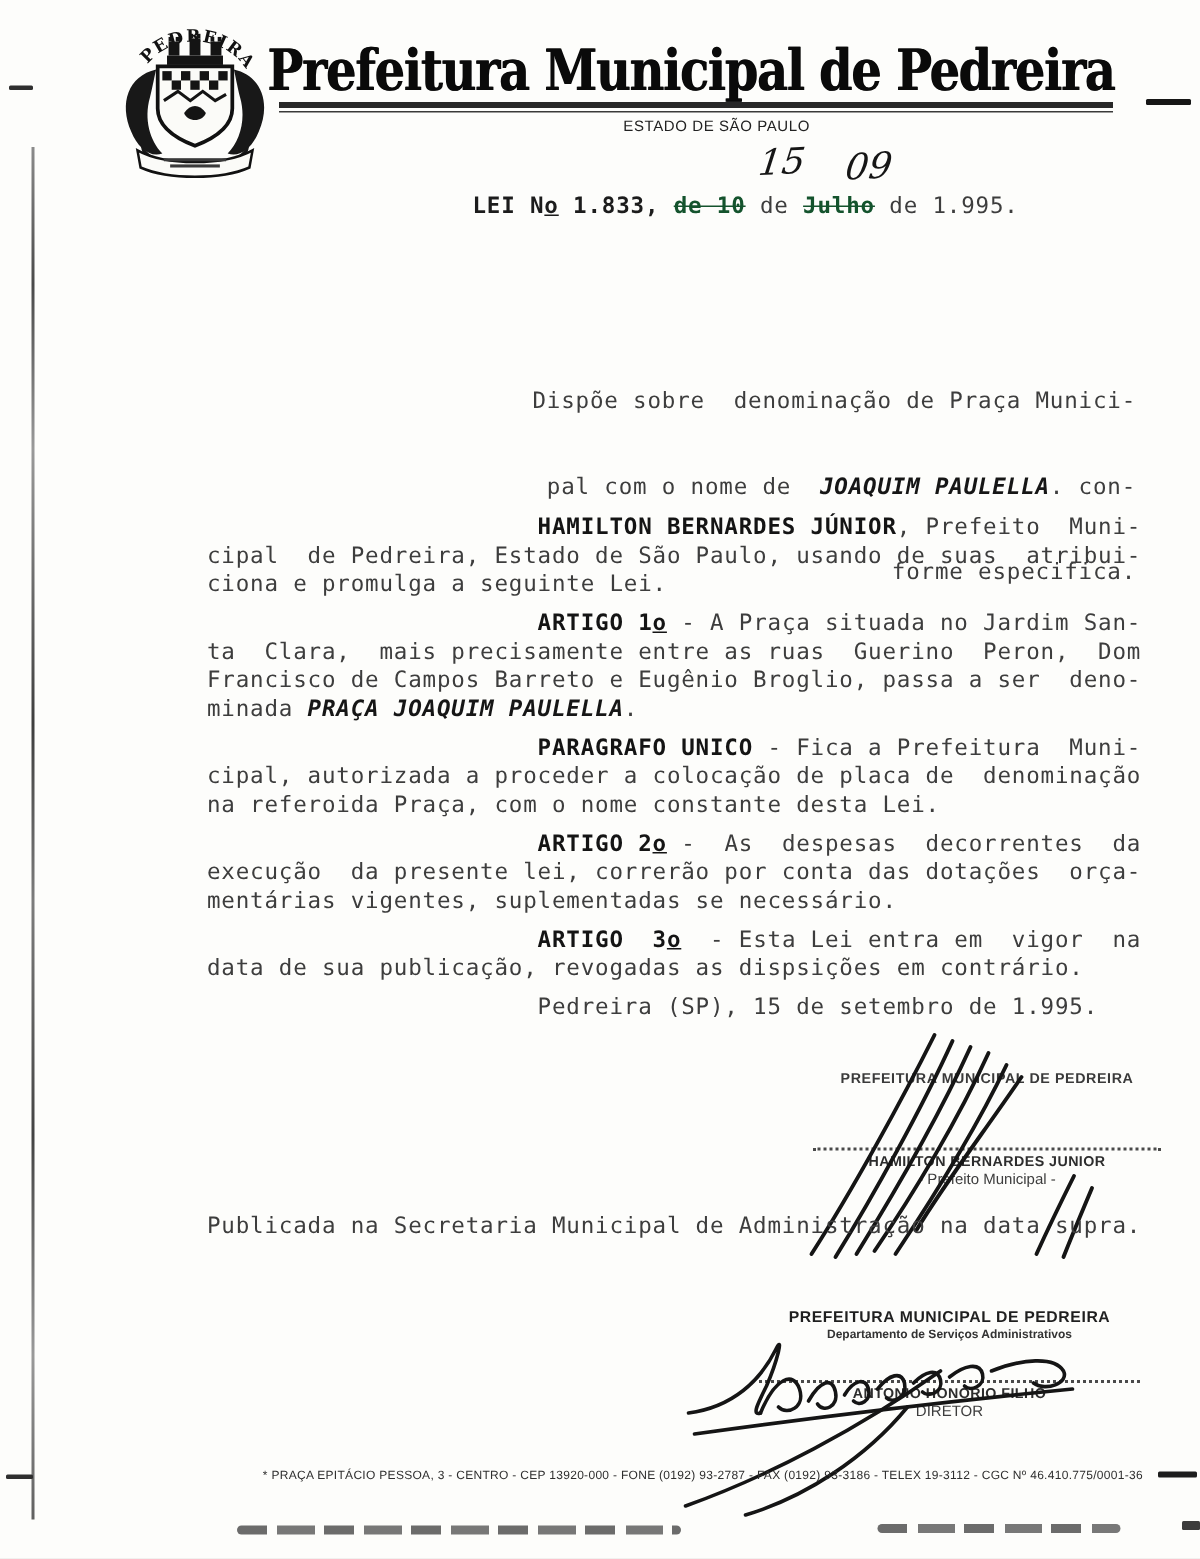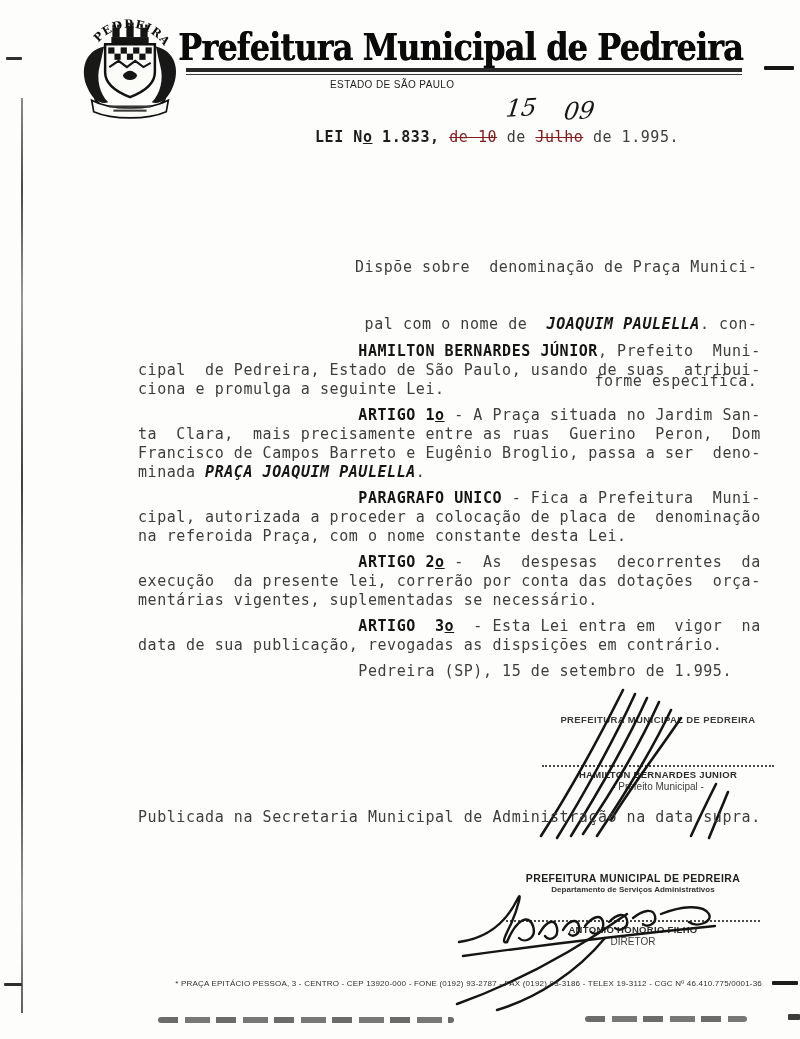--- a/index.html
+++ b/index.html
@@ -16,31 +16,31 @@
   .mark{position:absolute;background:#2f2f2f;border-radius:1px;}
   .bottom-bar{position:absolute;border-radius:3px;opacity:.8;
     background:repeating-linear-gradient(90deg,#474747 0 20px,rgba(0,0,0,0) 20px 27px,#565656 27px 52px,rgba(0,0,0,0) 52px 58px);}
   
   .title{position:absolute;left:178px;top:24px;font-family:"DejaVu Serif","Liberation Serif",serif;
     font-weight:bold;font-size:38px;color:#0a0a0a;letter-spacing:-1px;white-space:nowrap;
     transform:scaleX(.84);transform-origin:left top;
     text-shadow:.6px 0 0 #0a0a0a;}
   .rule-thick{position:absolute;left:186px;top:68px;width:556px;height:4px;background:#161616;opacity:.92;}
   .rule-thin{position:absolute;left:186px;top:74px;width:556px;height:1px;background:#3a3a3a;}
-  .subtitle{position:absolute;left:330px;top:79px;width:220px;text-align:left;
+  .subtitle{position:absolute;left:320px;top:79px;width:220px;text-align:right;
     font-family:"Liberation Sans",sans-serif;font-size:10px;color:#222;letter-spacing:.4px;}
   .crest{position:absolute;left:73px;top:6px;width:114px;height:116px;}
   
   .hand{position:absolute;font-family:"DejaVu Serif","Liberation Serif",serif;font-style:italic;
     font-size:24px;color:#161616;transform:skewX(-10deg) rotate(-3deg);}
   
   .lei-line{position:absolute;left:315px;top:128px;font-size:15px;letter-spacing:.55px;white-space:pre;}
   .lei-bold{font-weight:bold;color:#1c1c1c;}
   .ord{text-decoration:underline;}
-  .struck{color:#7f1d1d;text-decoration:line-through;}
+  .struck{color:#14532d;text-decoration:line-through;font-weight:bold;}
   
   .ementa{position:absolute;left:355px;top:220px;font-size:15px;letter-spacing:.55px;line-height:19px;white-space:pre;text-align:right;}
   .seg-bi{font-weight:bold;font-style:italic;color:#161616;margin-top:34px;}
   
   .body-text{position:absolute;left:138px;top:342px;width:640px;font-size:15px;letter-spacing:.55px;line-height:19px;}
   .para{margin:0 0 7px 0;}
   .bline{white-space:pre;}
   .seg-b{font-weight:bold;color:#141414;}
   .seg-bu{font-weight:bold;color:#141414;text-decoration:underline;}
   

